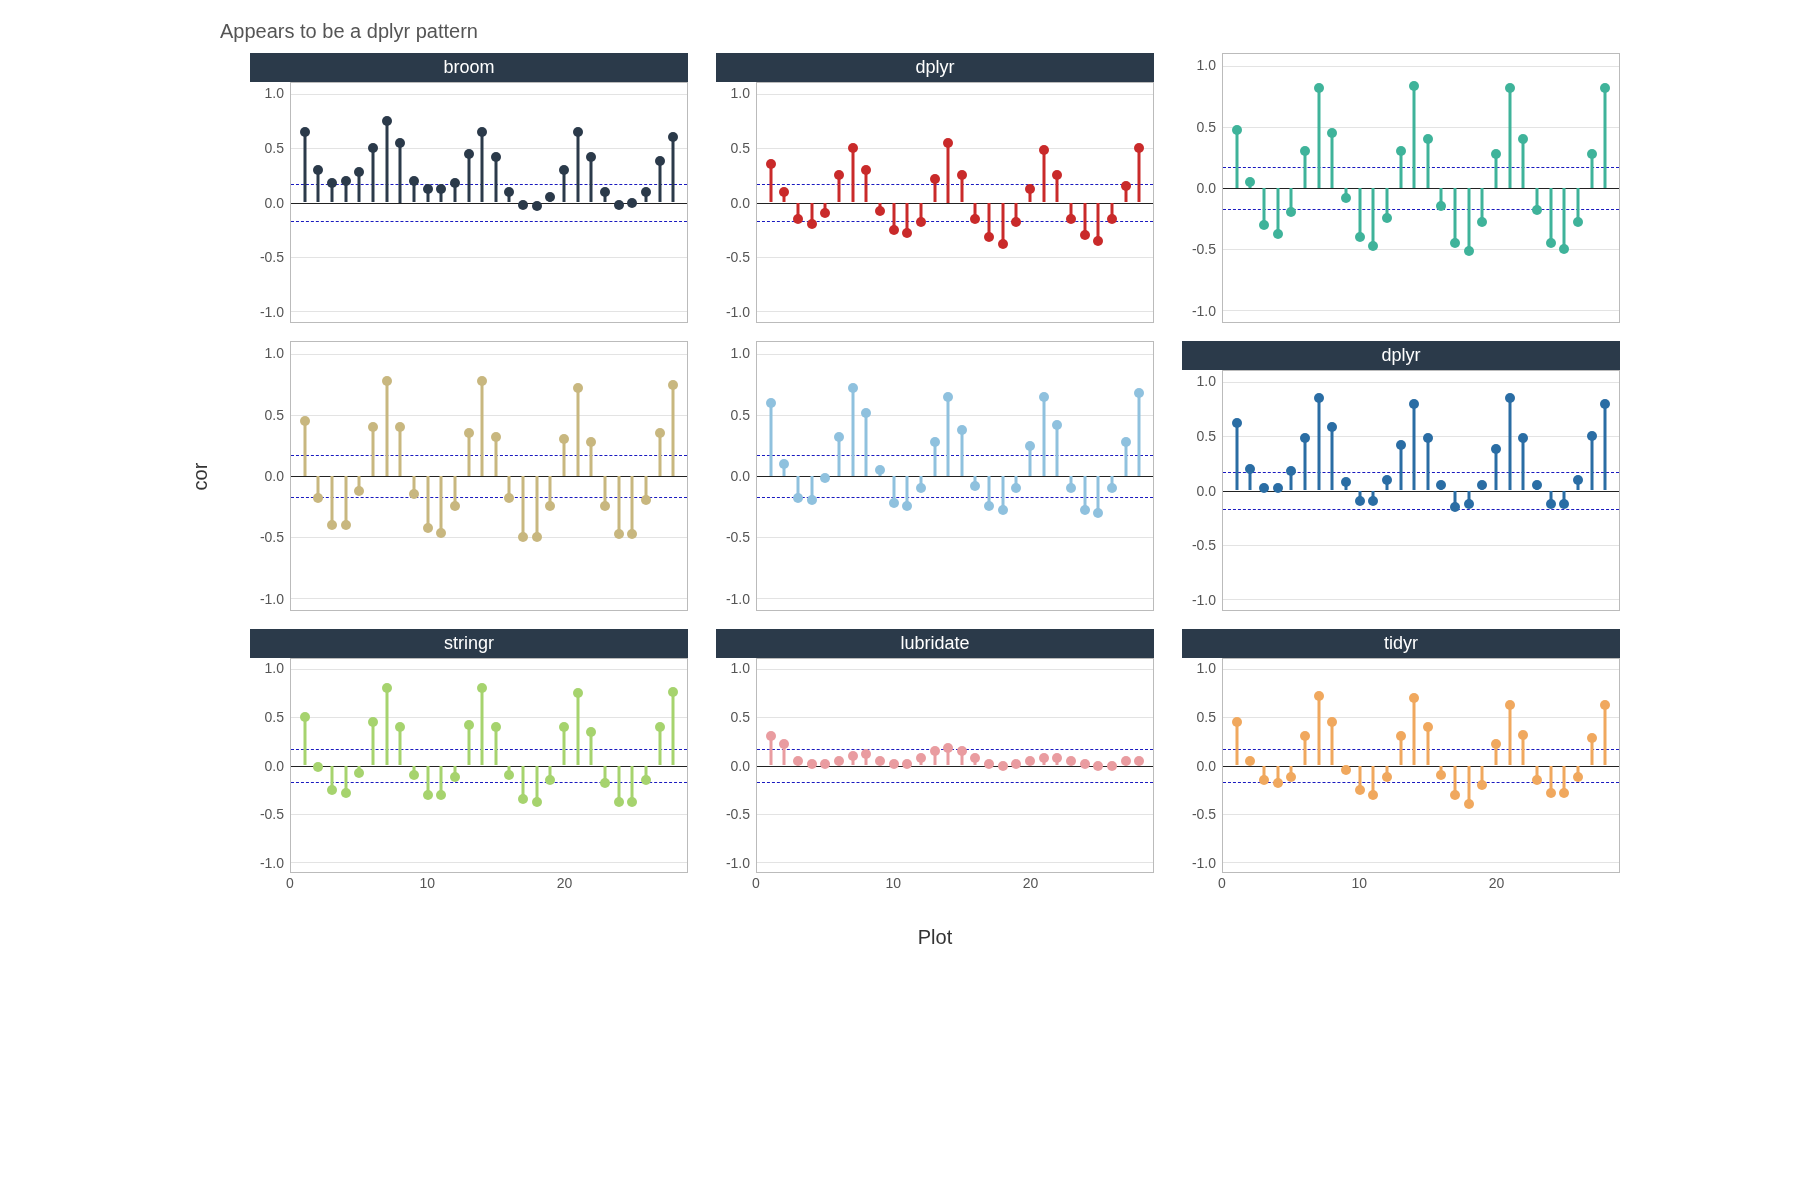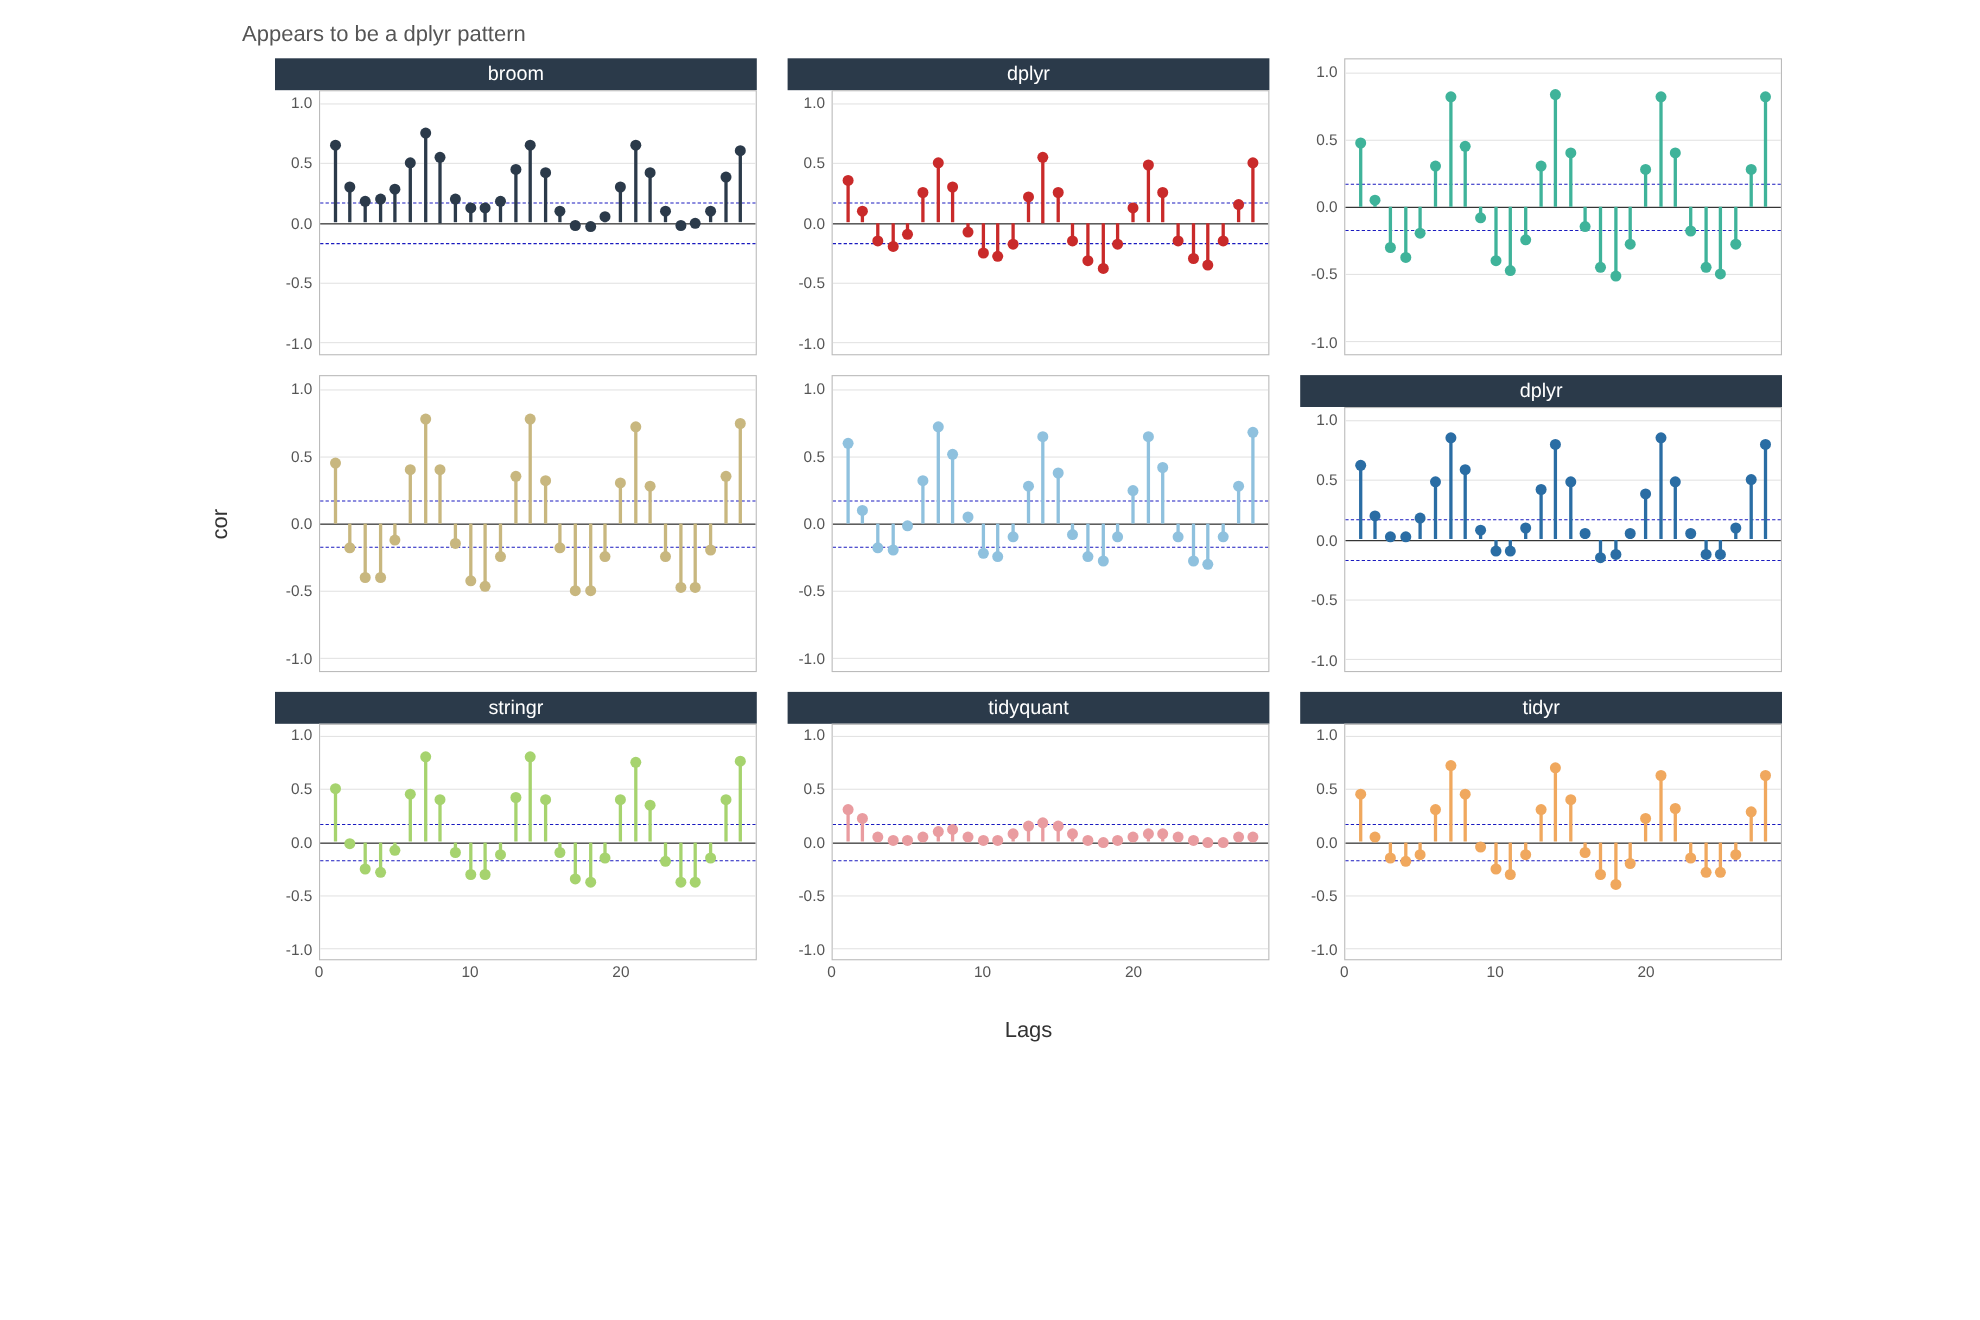--- a/index.html
+++ b/index.html
@@ -133,21 +133,21 @@
 <body>
 
 <div class="chart-wrap">
   <div class="subtitle">Appears to be a dplyr pattern</div>
 
   <div class="grid" id="grid">
     <div class="ylab-cell">
       <div class="ylab">cor</div>
     </div>
 
-    <div class="xlab-cell">Lags</div>
+    <div class="xlab-cell">Plot</div>
   <div class="panel" style="grid-area: 1 / 2;">
         <div class="strip">broom</div>
         <div class="plot-row">
           <div class="yaxis">
             <div class="ytick" style="bottom: 4.54545%;">-1.0</div>
             <div class="ytick" style="bottom: 27.2727%;">-0.5</div>
             <div class="ytick" style="bottom: 50%;">0.0</div>
             <div class="ytick" style="bottom: 72.7273%;">0.5</div>
             <div class="ytick" style="bottom: 95.4545%;">1.0</div>
           </div>
@@ -683,21 +683,21 @@
             <div class="dot" style="left: 96.5517%; top: 15.4545%; background: rgb(166, 211, 110);"></div>
           </div>
         </div>
         <div class="xaxis">
           <div class="xtick" style="left: 0%;">0</div>
           <div class="xtick" style="left: 34.4828%;">10</div>
           <div class="xtick" style="left: 68.9655%;">20</div>
         </div>
       </div>
       <div class="panel" style="grid-area: 3 / 3;">
-        <div class="strip">tidyquant</div>
+        <div class="strip">lubridate</div>
         <div class="plot-row">
           <div class="yaxis">
             <div class="ytick" style="bottom: 4.54545%;">-1.0</div>
             <div class="ytick" style="bottom: 27.2727%;">-0.5</div>
             <div class="ytick" style="bottom: 50%;">0.0</div>
             <div class="ytick" style="bottom: 72.7273%;">0.5</div>
             <div class="ytick" style="bottom: 95.4545%;">1.0</div>
           </div>
           <div class="plot">
             <div class="grid-h" style="top: 95.4545%;"></div>

